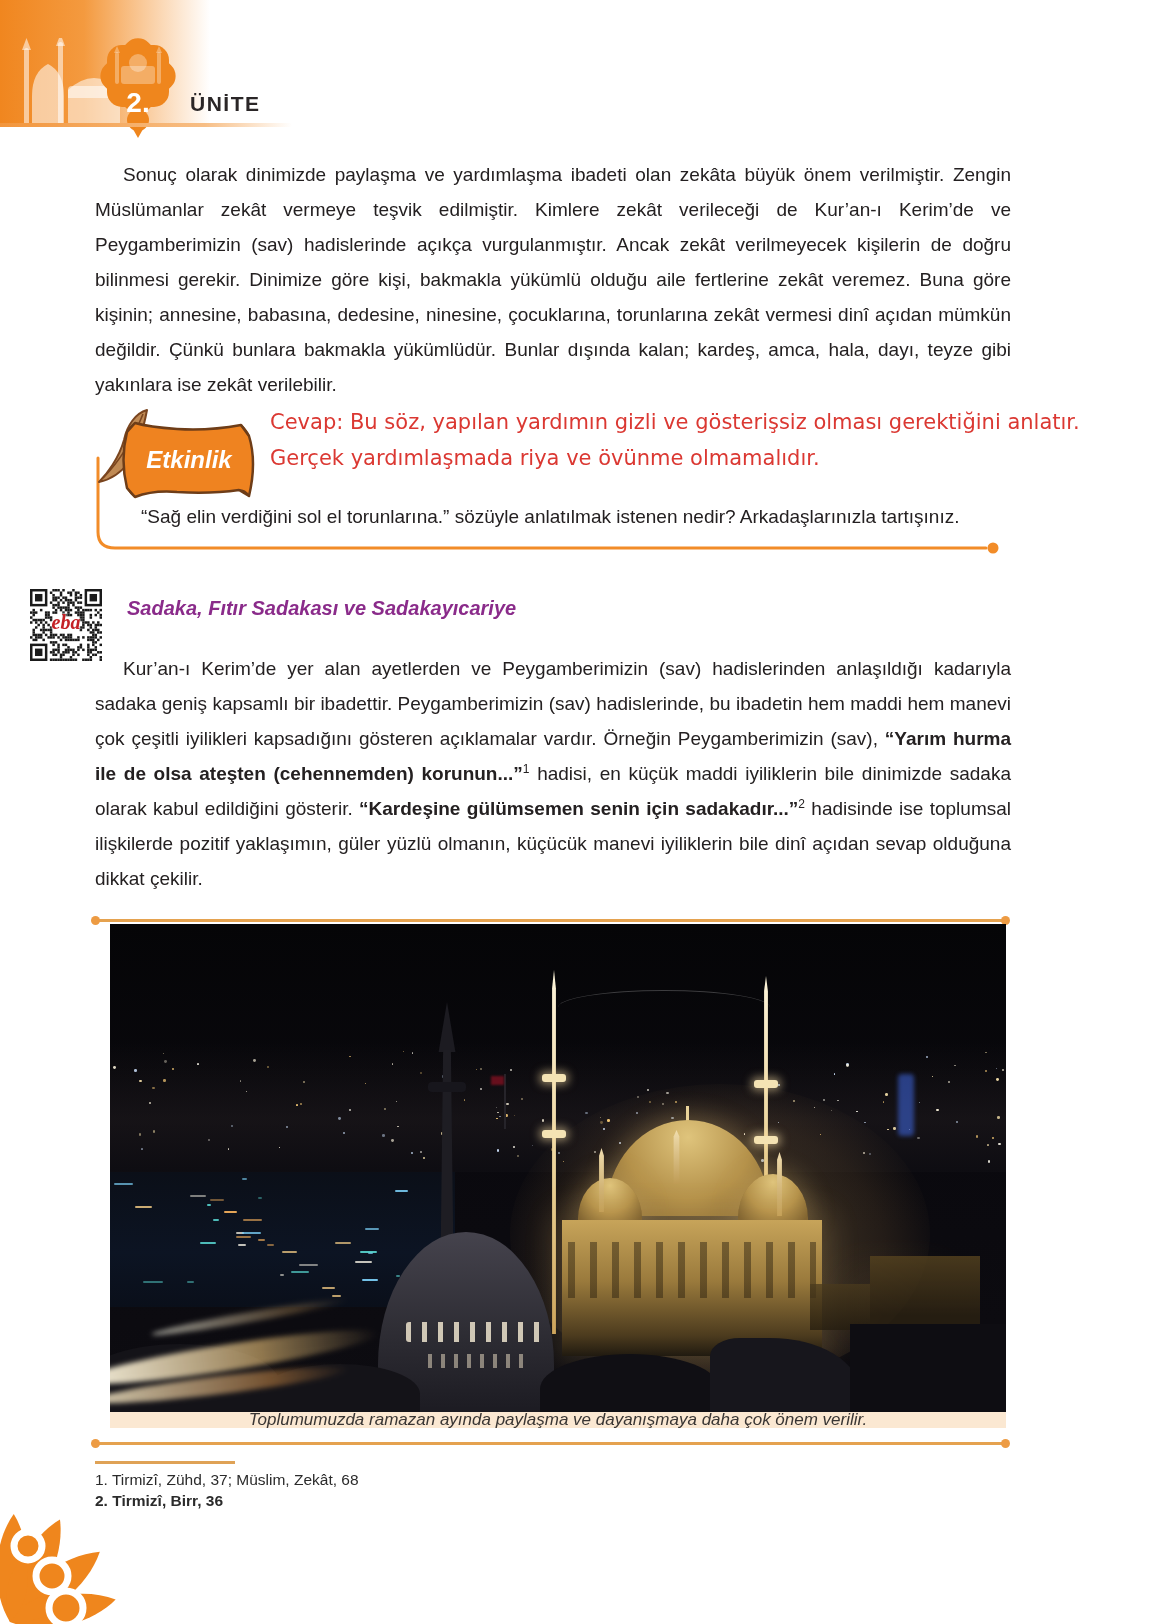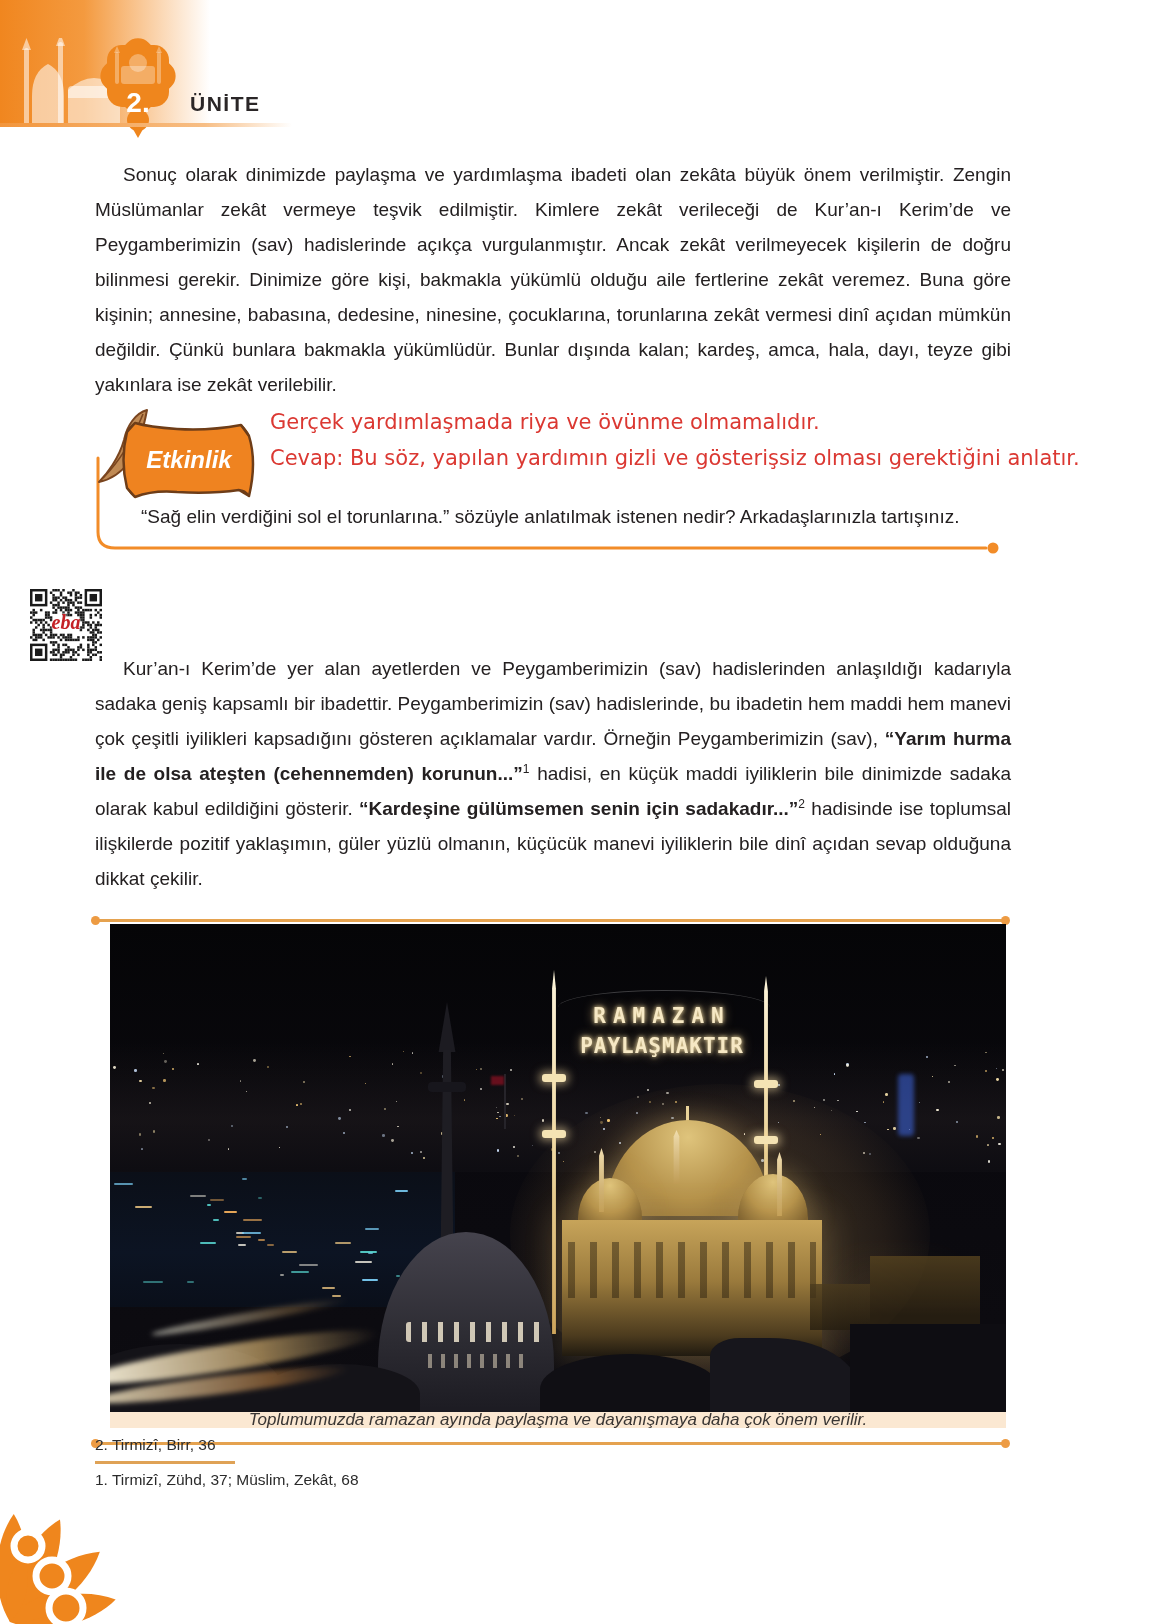--- a/index.html
+++ b/index.html
@@ -123,21 +123,21 @@
   #trail3{left:40px;top:388px;width:200px;height:10px;transform:rotate(-10deg);
           background:linear-gradient(90deg,rgba(255,255,240,.55),rgba(255,200,120,.25) 70%,rgba(0,0,0,0));}
 
   .caption-bar{position:absolute;left:110px;top:1412px;width:896px;height:16px;background:#FBE8D2;
                display:flex;align-items:center;justify-content:center;}
   .caption-text{font-style:italic;font-size:17px;color:#3A3634;}
 
   
   .fn-rule{position:absolute;left:95px;top:1461px;width:140px;height:3px;background:#DFA256;}
   .footnote{position:absolute;left:95px;font-size:15.5px;color:#2b2b2b;}
-  #fn1{top:1471px;} #fn2{top:1436px;}
+  #fn1{top:1471px;} #fn2{top:1492px;font-weight:bold;}
 
   .page-number{position:absolute;left:0;top:1556px;width:1151px;text-align:center;
                font-size:16.5px;color:#2b2b2b;}
   .flower{position:absolute;left:0;bottom:0;}
 </style>
 </head>
 <body>
 
 <div class="page">
 
@@ -186,22 +186,22 @@
     <svg class="activity-badge" width="178" height="108" viewBox="0 0 178 108">
       <g>
         <path d="M10,82 C18,74 30,58 35,40 C38,25 47,13 58,10 C55,26 50,46 40,62 C31,74 20,80 10,82 Z" fill="#C08A54" stroke="#7A451F" stroke-width="2" stroke-linejoin="round"></path>
         <path d="M54,14 C46,34 34,58 14,78" fill="none" stroke="#7A451F" stroke-width="1.6"></path>
       </g>
       <path d="M38,32 Q31,60 38,88 L46,97 Q64,90 88,92 Q122,94 150,90 L160,96 Q168,62 160,36 L152,25 Q120,31 88,29 Q60,27 46,23 Z" fill="#EF8320" stroke="#6E3D18" stroke-width="2.5" stroke-linejoin="round"></path>
       <path d="M46,23 Q40,28 38,32 M160,96 Q156,90 150,90 M38,88 Q42,94 46,97 M152,25 Q158,31 160,36" fill="none" stroke="#6E3D18" stroke-width="2"></path>
       <text x="100" y="68" text-anchor="middle" font-family="Liberation Sans, sans-serif" font-size="24" font-weight="bold" font-style="italic" fill="#ffffff">Etkinlik</text>
     </svg>
     <div class="answer">
+      <div>Cevap: Bu söz, yapılan yardımın gizli ve gösterişsiz olması gerektiğini anlatır.</div>
       <div>Gerçek yardımlaşmada riya ve övünme olmamalıdır.</div>
-      <div>Cevap: Bu söz, yapılan yardımın gizli ve gösterişsiz olması gerektiğini anlatır.</div>
     </div>
     <p class="question">“Sağ elin verdiğini sol el torunlarına.” sözüyle anlatılmak istenen nedir? Arkadaşlarınızla tartışınız.</p>
   </div>
 
   <div class="qr">
     <svg id="qrSvg" width="72" height="72" viewBox="0 0 29 29">
         <rect x="0" y="0" width="29" height="29" fill="#fff"></rect>
         <rect x="9" y="0" width="1" height="1" fill="#1a1a1a"></rect>
         <rect x="10" y="0" width="1" height="1" fill="#1a1a1a"></rect>
         <rect x="11" y="0" width="1" height="1" fill="#1a1a1a"></rect>
@@ -481,20 +481,21 @@
         <rect x="22" y="0" width="7" height="7" fill="#1a1a1a"></rect>
         <rect x="23" y="1" width="5" height="5" fill="#fff"></rect>
         <rect x="24" y="2" width="3" height="3" fill="#1a1a1a"></rect>
         <rect x="0" y="22" width="7" height="7" fill="#1a1a1a"></rect>
         <rect x="1" y="23" width="5" height="5" fill="#fff"></rect>
         <rect x="2" y="24" width="3" height="3" fill="#1a1a1a"></rect>
       </svg>
     <div class="qr-label">eba</div>
   </div>
 
+  <h3 class="section-heading" style="margin:0">Sadaka, Fıtır Sadakası ve Sadakayıcariye</h3>
   <p class="para indent" id="para2"><span>Kur’an-ı Kerim’de yer alan ayetlerden ve Peygamberimizin (sav) hadislerinden anlaşıldığı kadarıyla sadaka geniş kapsamlı bir ibadettir. Peygamberimizin (sav) hadislerinde, bu ibadetin hem maddi hem manevi çok çeşitli iyilikleri kapsadığını gösteren açıklamalar vardır. Örneğin Peygamberimizin (sav), </span><span class="bold">“Yarım hurma ile de olsa ateşten (cehennemden) korunun...”</span><sup>1</sup><span> hadisi, en küçük maddi iyiliklerin bile dinimizde sadaka olarak kabul edildiğini gösterir. </span><span class="bold">“Kardeşine gülümsemen senin için sadakadır...”</span><sup>2</sup><span> hadisinde ise toplumsal ilişkilerde pozitif yaklaşımın, güler yüzlü olmanın, küçücük manevi iyiliklerin bile dinî açıdan sevap olduğuna dikkat çekilir.</span></p>
 
   <div class="rule-dots" id="ruleTop">
     <span class="dot l"></span>
     <span class="dot r"></span>
   </div>
 
   <div class="photo">
     <div class="ph ph-hillband"></div>
     <div class="ph" id="hillLights" style="left:0;top:0;width:896px;height:488px;">
@@ -676,24 +677,20 @@
     <div class="ph ph-darkmin-balc"></div>
 
     <div class="ph mahya-wire"></div>
     <div class="ph mlit" id="mlitL"></div>
     <div class="ph mlit" id="mlitR"></div>
     <span class="balc" style="left:432px;top:150px;"></span>
     <span class="balc" style="left:432px;top:206px;"></span>
     <span class="balc" style="left:644px;top:156px;"></span>
     <span class="balc" style="left:644px;top:212px;"></span>
 
-    <div class="ph mahya">
-      <div class="l1">RAMAZAN</div>
-      <div class="l2">PAYLAŞMAKTIR</div>
-    </div>
 
     <div class="ph dome-finial"></div>
     <div class="ph dome"></div>
     <div class="ph dome small1"></div>
     <div class="ph dome small2"></div>
     <div class="ph turret" id="tur1"></div>
     <div class="ph turret" id="tur2"></div>
     <div class="ph turret" id="tur3"></div>
     <div class="ph mosque-body"></div>
     <div class="ph mosque-windows"></div>

